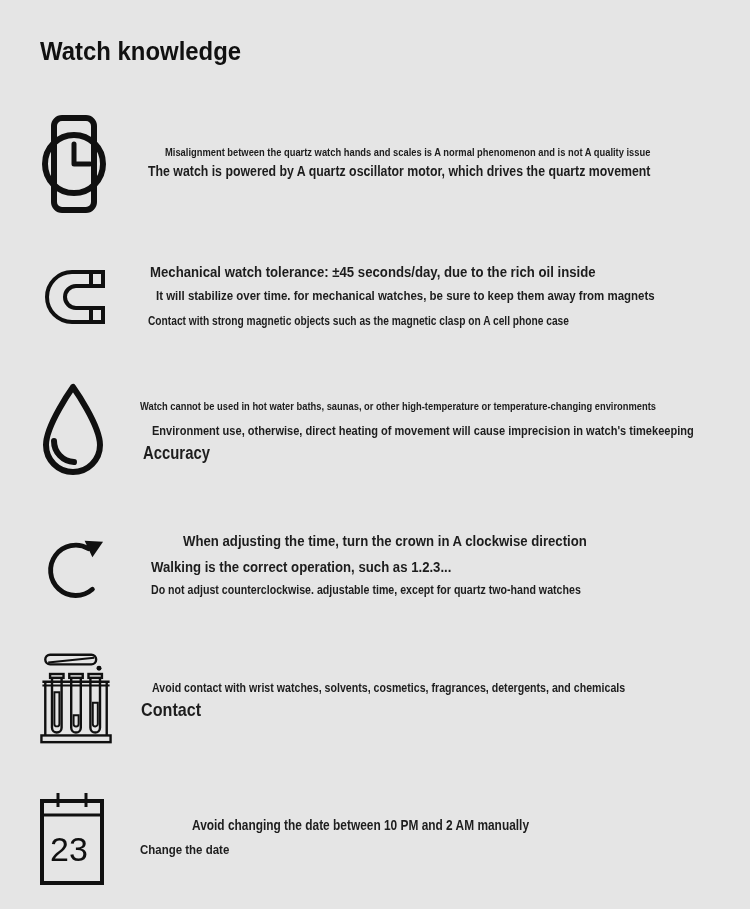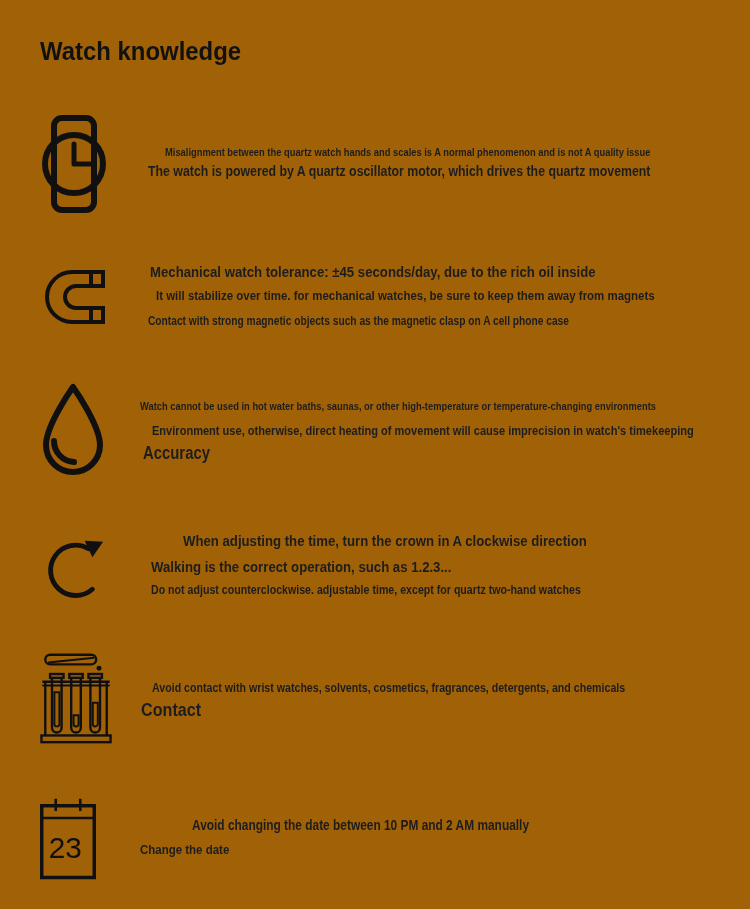--- a/index.html
+++ b/index.html
@@ -1,21 +1,21 @@
 <!DOCTYPE html>
 <html><head>
 <meta charset="utf-8">
 <style>
   * { margin:0; padding:0; box-sizing:border-box; }
   html,body { background:#ffffff; }
   body {
     width:750px; height:909px; position:relative; overflow:hidden;
     font-family:"Liberation Sans", sans-serif; color:#1e1e1e;
   }
-  .canvas { position:absolute; left:0; top:0; width:750px; height:909px; background:#a16207; }
+  .canvas { position:absolute; left:0; top:0; width:750px; height:909px; background:#e5e5e5; }
   .title {
     position:absolute; left:40px; top:36px;
     font-size:26px; font-weight:bold; color:#111;
     transform:scaleX(0.92); transform-origin:0 0; white-space:nowrap;
   }
   .line {
     position:absolute; white-space:nowrap; font-weight:bold; color:#1d1d1d;
     transform:scaleX(0.85); transform-origin:0 50%;
   }
   .icon { position:absolute; }
@@ -87,21 +87,21 @@
       <path class="stroke" d="M33 29 L33 81 A5 5 0 0 0 43 81 L43 29" stroke-width="2.5"></path>
       <path class="stroke" d="M35.5 68 V77 A2.6 2.6 0 0 0 40.7 77 V68 Z" stroke-width="2"></path>
       <rect class="stroke" x="51" y="25" width="14" height="4" stroke-width="2.5"></rect>
       <path class="stroke" d="M53 29 L53 81 A5 5 0 0 0 63 81 L63 29" stroke-width="2.5"></path>
       <path class="stroke" d="M55.5 55 V77 A2.6 2.6 0 0 0 60.7 77 V55 Z" stroke-width="2"></path>
     </svg>
   </div>
   <div class="line" style="left:152px; top:681px; font-size:12.5px">Avoid contact with wrist watches, solvents, cosmetics, fragrances, detergents, and chemicals</div>
   <div class="line" style="left:141px; top:699px; font-size:19px">Contact</div>
 
-  <div class="icon" style="left:40px; top:793px; width:56px; height:92px">
+  <div class="icon" style="left:40px; top:793px; width:64px; height:92px">
     <svg viewBox="0 0 64 92">
       <line class="stroke" x1="18" y1="0" x2="18" y2="14" stroke-width="3"></line>
       <line class="stroke" x1="46" y1="0" x2="46" y2="14" stroke-width="3"></line>
       <rect class="stroke" x="2" y="8" width="60" height="82" stroke-width="4"></rect>
       <line class="stroke" x1="2" y1="22" x2="62" y2="22" stroke-width="3"></line>
       <text x="29" y="68" text-anchor="middle" font-size="34" fill="#101010" font-family="Liberation Sans, sans-serif">23</text>
     </svg>
   </div>
   <div class="line" style="left:192px; top:817px; font-size:14px">Avoid changing the date between 10 PM and 2 AM manually</div>
   <div class="line" style="left:140px; top:842px; font-size:13.5px">Change the date</div>

